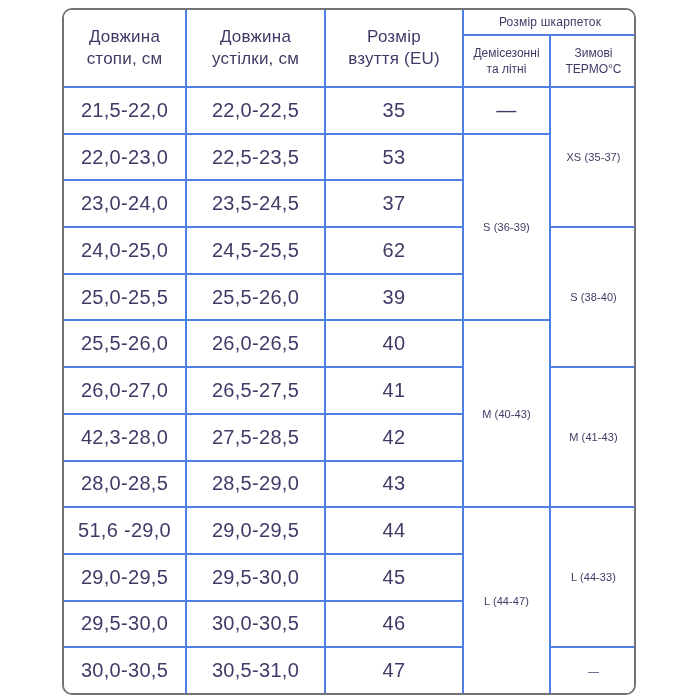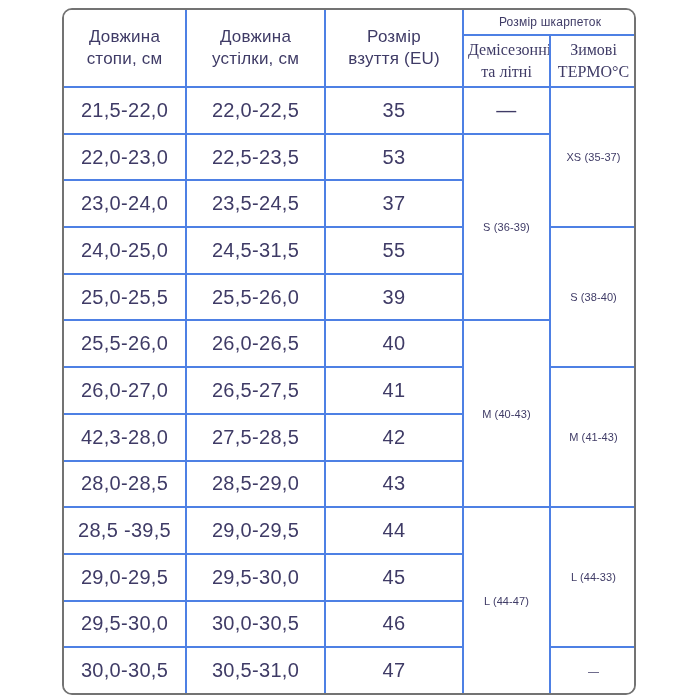--- a/index.html
+++ b/index.html
@@ -52,24 +52,23 @@
     font-weight: 400;
     line-height: 1.3;
     letter-spacing: 0.2px;
   }
   th.sock-h {
     font-size: 12px;
     font-weight: 400;
     letter-spacing: 0.2px;
   }
   th.sub-h {
-    font-size: 16px;
+    font-size: 12px;
     font-weight: 400;
     line-height: 1.35;
-    font-family: Liberation Serif, serif;
   }
   td.data {
     font-size: 20px;
     font-weight: 400;
     letter-spacing: 0.3px;
   }
   td.sock {
     font-size: 11px;
     font-weight: 400;
     letter-spacing: 0.1px;
@@ -118,22 +117,22 @@
         <td class="data">53</td>
         <td class="sock" rowspan="4">S (36-39)</td>
       </tr>
       <tr>
         <td class="data">23,0-24,0</td>
         <td class="data">23,5-24,5</td>
         <td class="data">37</td>
       </tr>
       <tr>
         <td class="data">24,0-25,0</td>
-        <td class="data">24,5-31,5</td>
-        <td class="data">55</td>
+        <td class="data">24,5-25,5</td>
+        <td class="data">62</td>
         <td class="sock" rowspan="3">S (38-40)</td>
       </tr>
       <tr>
         <td class="data">25,0-25,5</td>
         <td class="data">25,5-26,0</td>
         <td class="data">39</td>
       </tr>
       <tr>
         <td class="data">25,5-26,0</td>
         <td class="data">26,0-26,5</td>
@@ -150,21 +149,21 @@
         <td class="data">42,3-28,0</td>
         <td class="data">27,5-28,5</td>
         <td class="data">42</td>
       </tr>
       <tr>
         <td class="data">28,0-28,5</td>
         <td class="data">28,5-29,0</td>
         <td class="data">43</td>
       </tr>
       <tr>
-        <td class="data">28,5 -39,5</td>
+        <td class="data">51,6 -29,0</td>
         <td class="data">29,0-29,5</td>
         <td class="data">44</td>
         <td class="sock" rowspan="4">L (44-47)</td>
         <td class="sock" rowspan="3">L (44-33)</td>
       </tr>
       <tr>
         <td class="data">29,0-29,5</td>
         <td class="data">29,5-30,0</td>
         <td class="data">45</td>
       </tr>

